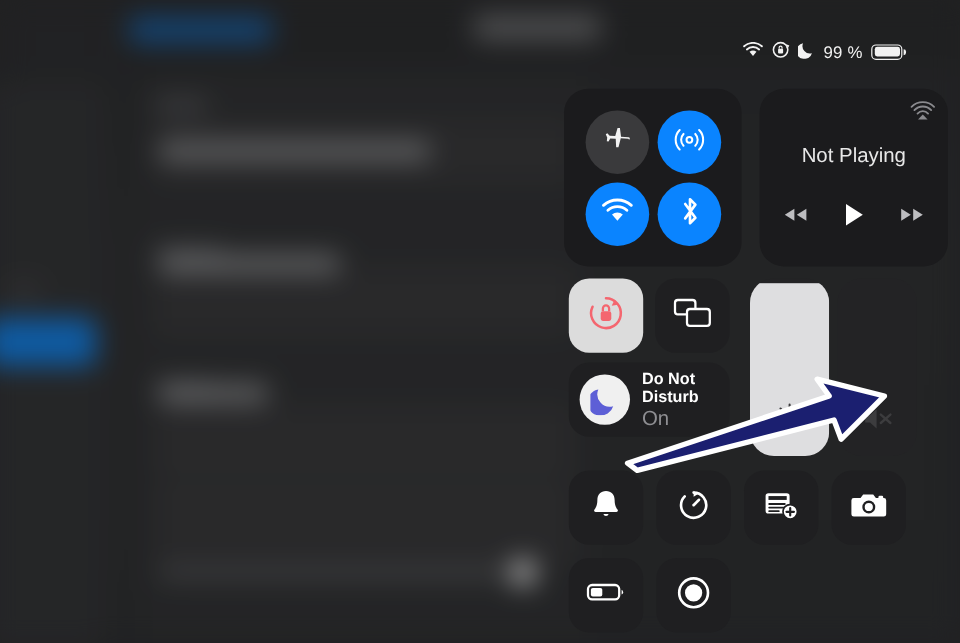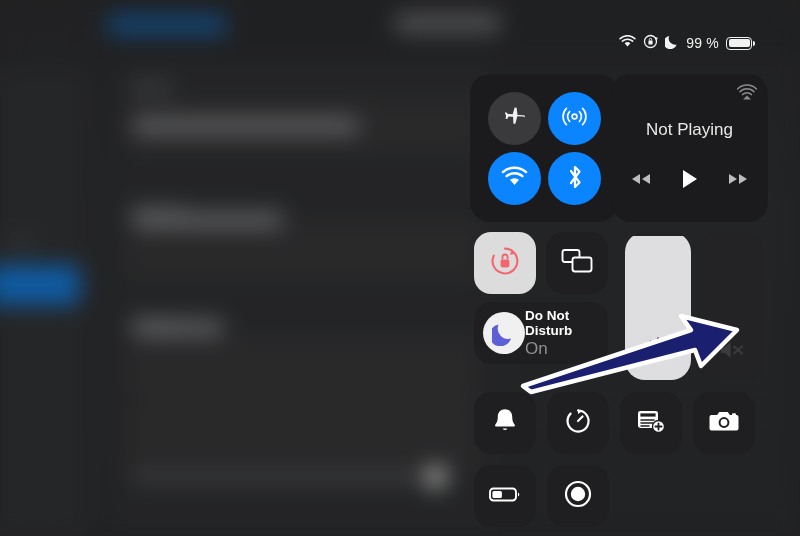--- a/index.html
+++ b/index.html
@@ -157,21 +157,21 @@
     position: absolute;
     width: 53px; height: 53px;
     border-radius: 50%;
     display: flex; align-items: center; justify-content: center;
   }
   .conn-off { background: #3a3a3c; }
   .conn-on { background: #0a84ff; }
 
   
   #media {
-    left: 141px; top: 0; width: 157px; height: 148px;
+    left: 163px; top: 0; width: 157px; height: 148px;
     display: flex; flex-direction: column;
     align-items: center; justify-content: center;
   }
   #media-title {
     color: #e8e8e8;
     font-size: 17px;
     font-weight: 500;
     margin-top: 18px;
   }
   #media-controls {
@@ -193,21 +193,21 @@
     display: flex; align-items: center;
     padding-left: 9px;
   }
   #dnd-icon-circle {
     width: 42px; height: 42px;
     border-radius: 50%;
     background: #f0f0f0;
     display: flex; align-items: center; justify-content: center;
     flex: 0 0 auto;
   }
-  #dnd-text { line-height: 1.12; }
+  #dnd-text { margin-left: 10px; line-height: 1.12; }
   #dnd-label { color: #ffffff; font-size: 13.5px; font-weight: 600; max-width: 66px; }
   #dnd-state { color: #8e8e92; font-size: 17px; font-weight: 400; }
 
   
   .slider {
     position: absolute;
     width: 66px; height: 148px;
     border-radius: 20px;
     overflow: hidden;
     background: #232325;

